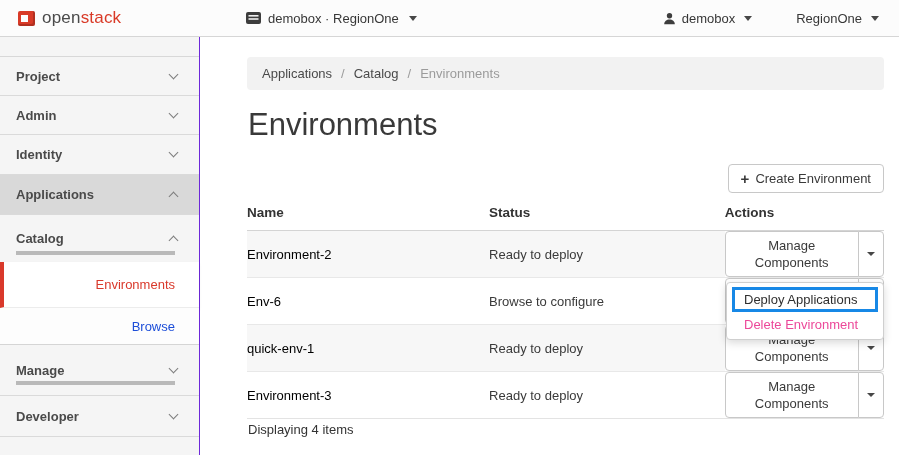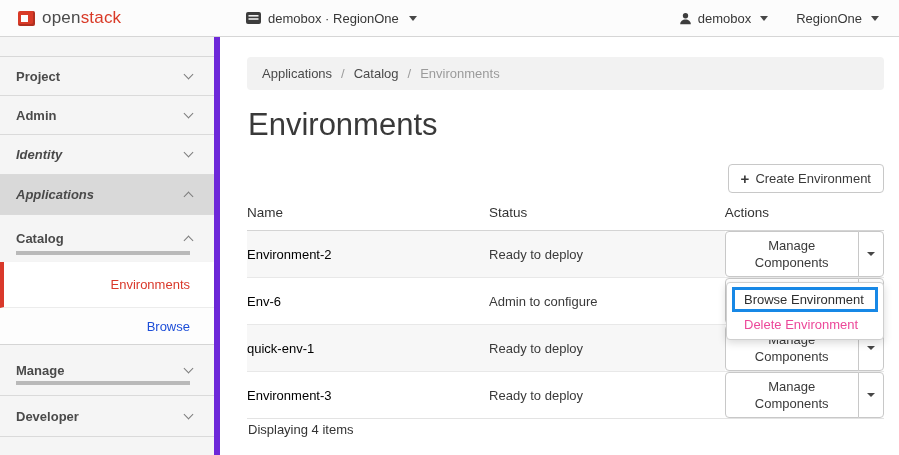--- a/index.html
+++ b/index.html
@@ -14,36 +14,36 @@
     position:absolute; top:0; left:0; width:899px; height:37px;
     background:#fcfcfc; border-bottom:1px solid #d6d6d6;
     display:flex; align-items:center;
   }
   .brand { display:flex; align-items:center; gap:7px; padding-left:18px; width:230px; cursor:pointer; }
   .logo-cube { width:17px; height:15px; background:#d93a27; border-radius:2px; position:relative; box-shadow:inset -2px -2px 0 rgba(0,0,0,.18); }
   .logo-cube::after { content:""; position:absolute; left:3px; top:4px; width:7px; height:7px; background:#fdfdfd; }
   .brand-text { font-size:17px; color:#4b4b4b; letter-spacing:.2px; }
   .brand-text .stack { color:#d93a27; }
   .ctx-switcher { display:flex; align-items:center; gap:7px; margin-left:16px; font-size:13px; color:#373737; cursor:pointer; }
-  .navbar-right { margin-left:auto; display:flex; align-items:center; gap:28px; padding-right:20px; }
+  .navbar-right { margin-left:auto; display:flex; align-items:center; gap:44px; padding-right:20px; }
   .nav-menu { display:flex; align-items:center; gap:6px; font-size:13px; color:#373737; cursor:pointer; }
   .caret { display:inline-block; width:0; height:0; border-left:4px solid transparent; border-right:4px solid transparent; border-top:5px solid #474747; margin-left:3px; }
 
   
   .sidebar {
-    position:absolute; top:37px; left:0; width:220px; height:418px;
-    background:#f5f5f5; border-right:6px solid #6d28d9;
+    position:absolute; top:37px; left:0; width:200px; height:418px;
+    background:#f5f5f5; border-right:1px solid #6d28d9;
   }
   .side-strip { height:20px; border-bottom:1px solid #d8d8d8; }
   .side-section {
     display:flex; align-items:center; justify-content:space-between;
     padding:0 22px 0 16px; border-bottom:1px solid #dadada;
     font-size:13px; font-weight:bold; color:#4a4a4a; cursor:pointer; position:relative;
   }
-  .h39 { height:39px; } .h40 { height:40px;font-style:italic; }
+  .h39 { height:39px; } .h40 { height:40px; }
   .side-section.applications { background:#d9d9d9; }
   .side-section.catalog { height:47px; border-bottom:none; }
   .side-section.catalog::after, .side-section.manage::after {
     content:""; position:absolute; left:16px; right:24px; bottom:7px; height:4px; background:#b9b9b9;
   }
   .side-section.manage { height:51px; border-bottom:1px solid #dadada; }
   .side-section.manage::after { bottom:10px; }
   .side-section.developer { height:41px; }
   .chev { width:7px; height:7px; border-right:1.5px solid #7d7d7d; border-bottom:1.5px solid #7d7d7d; transform:rotate(45deg); margin-top:-4px; }
   .chev.up { transform:rotate(-135deg); margin-top:4px; }
@@ -73,21 +73,21 @@
   .btn {
     background:#fff; border:1px solid #c8c8c8; border-radius:4px;
     font-size:13px; color:#3a3a3a; padding:5px 12px;
     display:inline-flex; align-items:center; gap:6px; cursor:pointer; line-height:17px;
     font-family:"Liberation Sans", sans-serif;
   }
   .plus-glyph { font-weight:bold; font-size:15px; line-height:15px; }
 
   table.env-table { width:100%; border-collapse:collapse; font-size:13px; margin-top:3px; }
   .env-table th {
-    text-align:left; font-weight:normal; color:#333; font-size:13.5px;
+    text-align:left; font-weight:bold; color:#333; font-size:13.5px;
     padding:9px 0 10px; border-bottom:1px solid #d4d4d4;
   }
   .col-name { width:38%; } .col-status { width:37%; } .col-actions { width:25%; }
   .env-table td { height:46px; border-top:1px solid #e8e8e8; padding:0; }
   .env-table tbody tr:nth-child(odd) { background:#f7f7f7; }
   .name-link { color:#000000; cursor:pointer; text-decoration:none; }
   .td-actions { text-align:right;border-radius:10px; }
   .action-wrap { position:relative; display:inline-block; }
   .btn-group { display:inline-flex; }
   .btn-main { border-radius:4px 0 0 4px; }
@@ -210,29 +210,29 @@
           <td><span>Ready to deploy</span></td>
           <td class="td-actions">
             <span class="action-wrap">
               <span class="btn-group">
                 <button class="btn btn-main">Manage Components</button>
                 <button class="btn btn-caret">
                     <span class="caret-sm"></span>
                   </button>
               </span>
               <span class="dropdown-menu">
-                <div class="menu-item highlighted">Browse Environment</div>
+                <div class="menu-item highlighted">Deploy Applications</div>
                 <div class="menu-item danger">Delete Environment</div>
               </span>
             </span>
           </td>
         </tr>
         <tr>
           <td><span class="name-link">Env-6</span></td>
-          <td><span>Admin to configure</span></td>
+          <td><span>Browse to configure</span></td>
           <td class="td-actions">
             <span class="action-wrap">
               <span class="btn-group">
                 <button class="btn btn-main">Manage Components</button>
                 <button class="btn btn-caret">
                     <span class="caret-sm"></span>
                   </button>
               </span>
             </span>
           </td>

